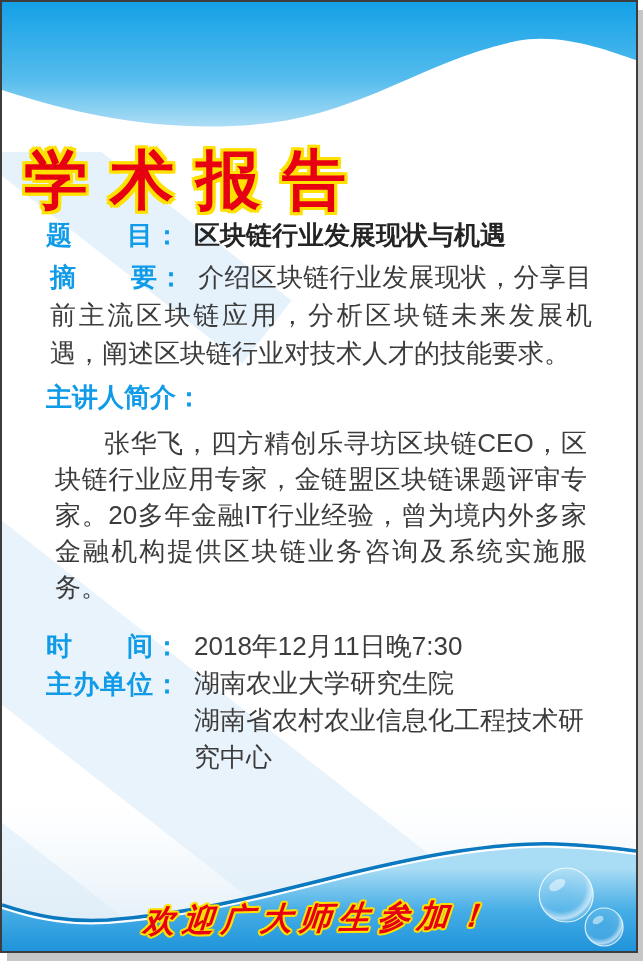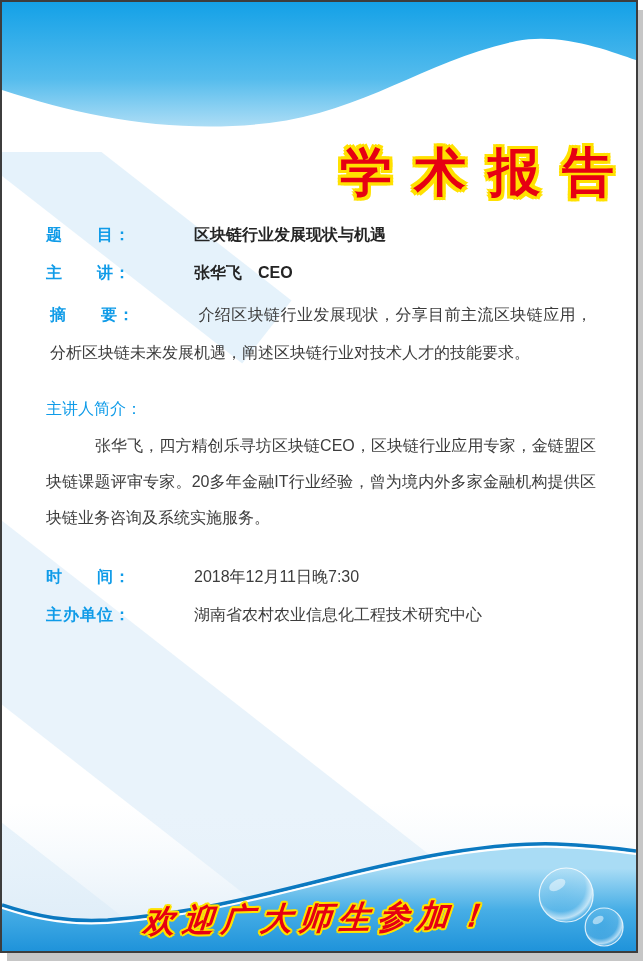--- a/index.html
+++ b/index.html
@@ -21,43 +21,43 @@
   
   .stripe { position:absolute; background:rgba(187,219,243,0.32); z-index:1; }
   .stripe-a { width:520px; height:80px; left:-200px; top:130px; transform:rotate(38deg); background:rgba(198,226,246,0.45); }
   .stripe-b { width:1300px; height:145px; left:-280px; top:300px; transform:rotate(38deg); transform-origin:left top; }
   .stripe-c { width:900px; height:115px; left:-180px; top:680px; transform:rotate(38deg); transform-origin:left top; background:rgba(198,226,246,0.40); }
 
   .header-svg { position:absolute; top:0; left:0; width:100%; height:150px; z-index:2; }
 
   .title {
     position:absolute; top:92px; left:0; width:100%; z-index:3;
-    text-align:right;
-    font-size:52px; line-height:86px; font-weight:900;
-    letter-spacing:22px; padding-left:4px; box-sizing:border-box;
+    text-align:left;
+    font-size:64px; line-height:86px; font-weight:900;
+    letter-spacing:22px; padding-left:22px; box-sizing:border-box;
     color:#e60012;
     text-shadow:
       3px 0 0 #ffe100, -3px 0 0 #ffe100, 0 3px 0 #ffe100, 0 -3px 0 #ffe100,
       2px 2px 0 #ffe100, -2px 2px 0 #ffe100, 2px -2px 0 #ffe100, -2px -2px 0 #ffe100,
       3px 3px 0 #ffe100, -3px 3px 0 #ffe100, 3px -3px 0 #ffe100, -3px -3px 0 #ffe100;
   }
 
   .content {
     position:absolute; top:214px; left:0; width:100%; z-index:4;
-    font-size:16px; line-height:38px; color:#3c3c3c;
+    font-size:26px; line-height:38px; color:#3c3c3c;
   }
   .row, .para { padding:0 40px 0 44px; }
   .para { text-align:justify; }
   .lbl {
     display:inline-block; width:148px; vertical-align:top;
     color:#0f9be8; font-weight:700; letter-spacing:1px;
     white-space:pre;
   }
   .val-bold { font-weight:700; color:#242424; }
-  .bio-head { color:#0f9be8; font-weight:400; margin-top:18px; }
+  .bio-head { color:#0f9be8; font-weight:700; margin-top:6px; }
   .bio-text { text-indent:49px; line-height:36px; }
   .abstract { margin-top:6px; }
   .time-row { margin-top:22px; }
   .org-row { display:flex; }
   .org-lines { flex:1; }
   .org-line { line-height:37px; }
 
   .footer-svg { position:absolute; bottom:0; left:0; width:100%; height:148px; z-index:5; }
 
   .welcome {
@@ -97,40 +97,38 @@
     </svg>
 
     <h1 class="title">学术报告</h1>
 
     <div class="content">
 
       <div class="row">
         <span class="lbl">题　　目：</span><span class="val-bold">区块链行业发展现状与机遇</span>
       </div>
 
-      <div class="row">
-        <span class="lbl">主　　讲：</span><span class="val-bold">张华飞　CEO</span>
-      </div>
 
       <p class="para abstract" style="margin:4px;">
         <span class="lbl">摘　　要：</span><span>介绍区块链行业发展现状，分享目前主流区块链应用，分析区块链未来发展机遇，阐述区块链行业对技术人才的技能要求。</span>
       </p>
 
       <div class="row bio-head">主讲人简介：</div>
 
-      <p class="para bio-text" style="margin:0;">张华飞，四方精创乐寻坊区块链CEO，区块链行业应用专家，金链盟区块链课题评审专家。20多年金融IT行业经验，曾为境内外多家金融机构提供区块链业务咨询及系统实施服务。</p>
+      <p class="para bio-text" style="margin:9px;">张华飞，四方精创乐寻坊区块链CEO，区块链行业应用专家，金链盟区块链课题评审专家。20多年金融IT行业经验，曾为境内外多家金融机构提供区块链业务咨询及系统实施服务。</p>
 
       <div class="row time-row">
         <span class="lbl">时　　间：</span><span>2018年12月11日晚7:30</span>
       </div>
 
 
       <div class="row org-row">
         <span class="lbl">主办单位：</span>
         <div class="org-lines">
+          <div class="org-line">湖南农业大学研究生院</div>
           <div class="org-line">湖南省农村农业信息化工程技术研究中心</div>
         </div>
       </div>
 
     </div>
 
     <svg class="footer-svg" viewBox="0 0 636 148" preserveAspectRatio="none">
       <defs>
         <linearGradient id="fg" x1="0" y1="0" x2="0" y2="1">
           <stop offset="20%" stop-color="#a9dcf5"></stop>

